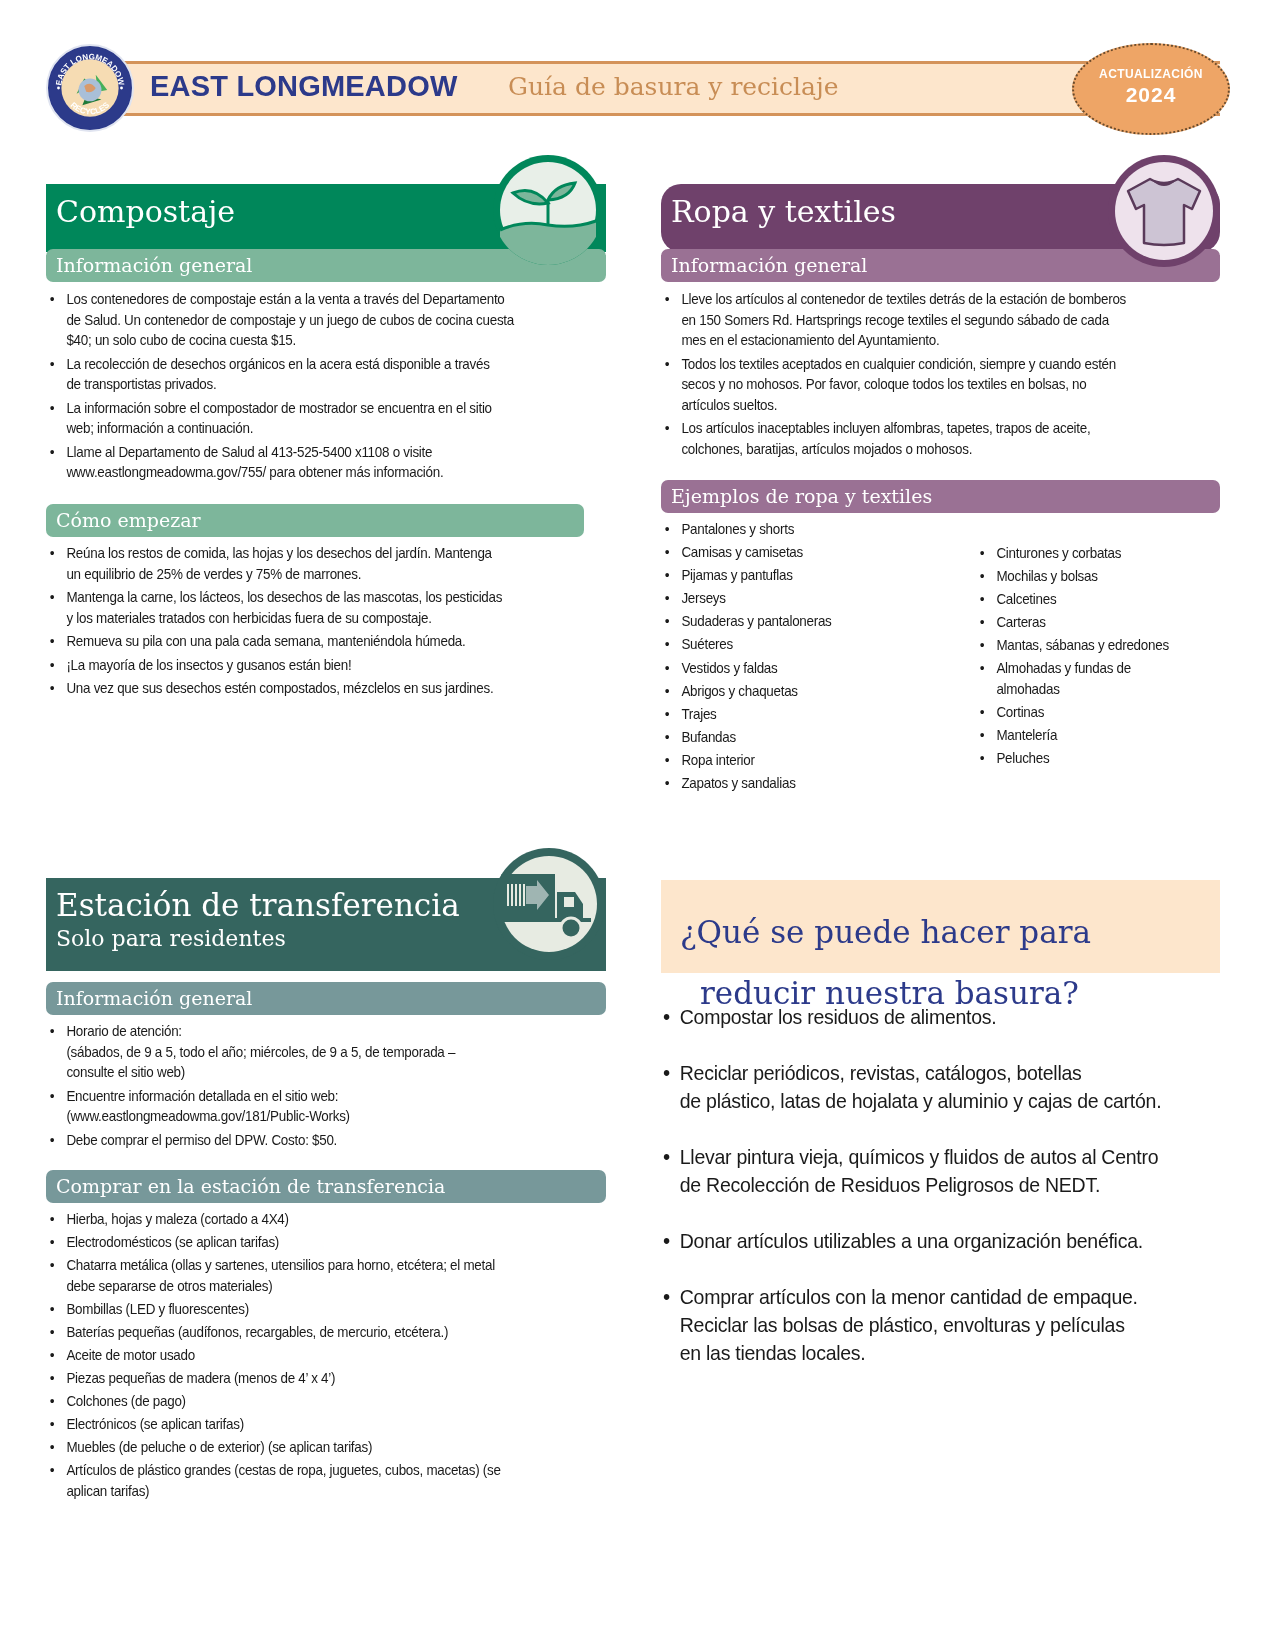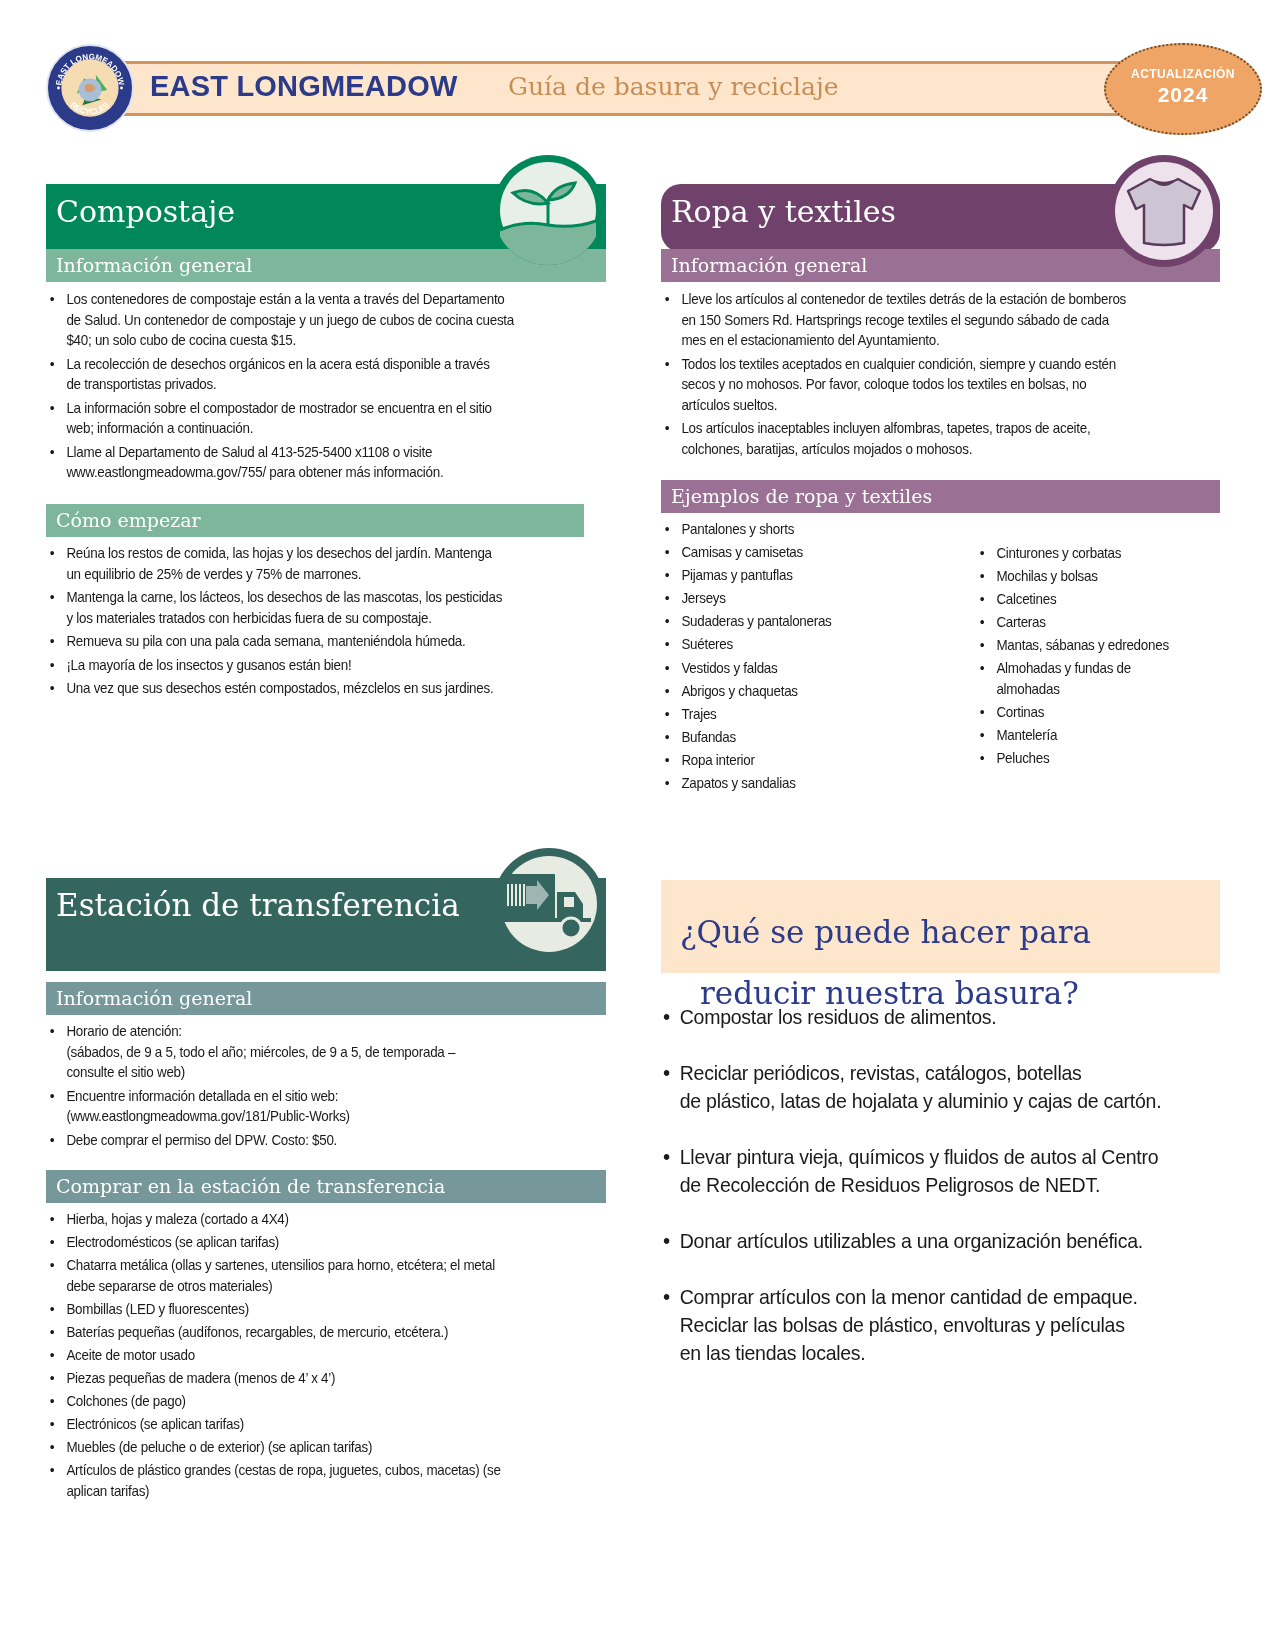--- a/index.html
+++ b/index.html
@@ -19,34 +19,34 @@
   .brand-name {
     position: absolute; left: 150px; top: 70px;
     font-family: "Liberation Sans", sans-serif; font-weight: bold; font-size: 29px; color: #2c3a8a;
     letter-spacing: 0.2px;
   }
   .brand-sub {
     position: absolute; left: 508px; top: 72px;
     font-family: "DejaVu Serif", serif; font-size: 25px; color: #c88d55;
   }
   .badge {
-    position: absolute; left: 1104px; top: 43px; width: 158px; height: 92px; border-radius: 50%;
+    position: absolute; left: 1072px; top: 43px; width: 158px; height: 92px; border-radius: 50%;
     background: #eea566; border: 2px dotted #6a4a2a; text-align: center; color: #fff;
   }
   .badge-top { display: block; margin-top: 22px; font-size: 12px; font-weight: bold; letter-spacing: 0.4px; }
   .badge-year { display: block; font-size: 21px; font-weight: bold; line-height: 28px; letter-spacing: 1px; }
 
   
   .title-bar {
     position: absolute; height: 68px; color: #fff;
     font-family: "DejaVu Serif", serif; font-size: 30px; padding-left: 10px; line-height: 56px;
   }
   .sub-bar {
     position: absolute; height: 33px; color: #fff;
-    font-family: "DejaVu Serif", serif; font-size: 19px; padding-left: 10px; line-height: 33px;
+    font-family: "DejaVu Serif", serif; font-size: 19px; padding-left: 10px; line-height: 33px; border-radius: 7px;
   }
   .circle-icon {
     position: absolute; border-radius: 50%; overflow: hidden;
   }
   .circle-icon svg { width: 100%; height: 100%; display: block; }
 
   
   ul.bl { position: absolute; list-style: none; font-family: "Liberation Sans", sans-serif; font-size: 14.6px; line-height: 20.5px; color: #1a1a1a; letter-spacing: -0.3px; transform: scaleX(0.92); transform-origin: left top; }
   ul.bl li { position: relative; padding-left: 20px; margin-bottom: 3px; }
   ul.bl li::before { content: "\2022"; position: absolute; left: 2px; top: 0; font-size: 15px; }
@@ -232,20 +232,21 @@
   <li>
       <span class="line-block">Mantelería</span>
     </li>
   <li>
       <span class="line-block">Peluches</span>
     </li>
 </ul>
 
 <div class="title-bar" style="left:46px; top:878px; width:560px; height:93px; background:#35655f; line-height:normal; padding-top:8px;">
   <span style="display:block; font-size:31px; line-height:38px;">Estación de transferencia</span>
+  <span style="display:block; font-size:22px; line-height:30px;">Solo para residentes</span>
 </div>
 <div class="circle-icon" style="left:493px; top:848px; width:112px; height:112px; background:#35655f;">
   <svg viewBox="0 0 112 112">
     <circle cx="56" cy="56" r="48" fill="#e7ebe2"></circle>
     <rect x="8" y="26" width="54" height="44" fill="#35655f"></rect>
     <g fill="#e7ebe2">
         <rect x="14" y="36" width="2" height="22"></rect>
         <rect x="18" y="36" width="2" height="22"></rect>
         <rect x="22" y="36" width="2" height="22"></rect>
         <rect x="26" y="36" width="2" height="22"></rect>

